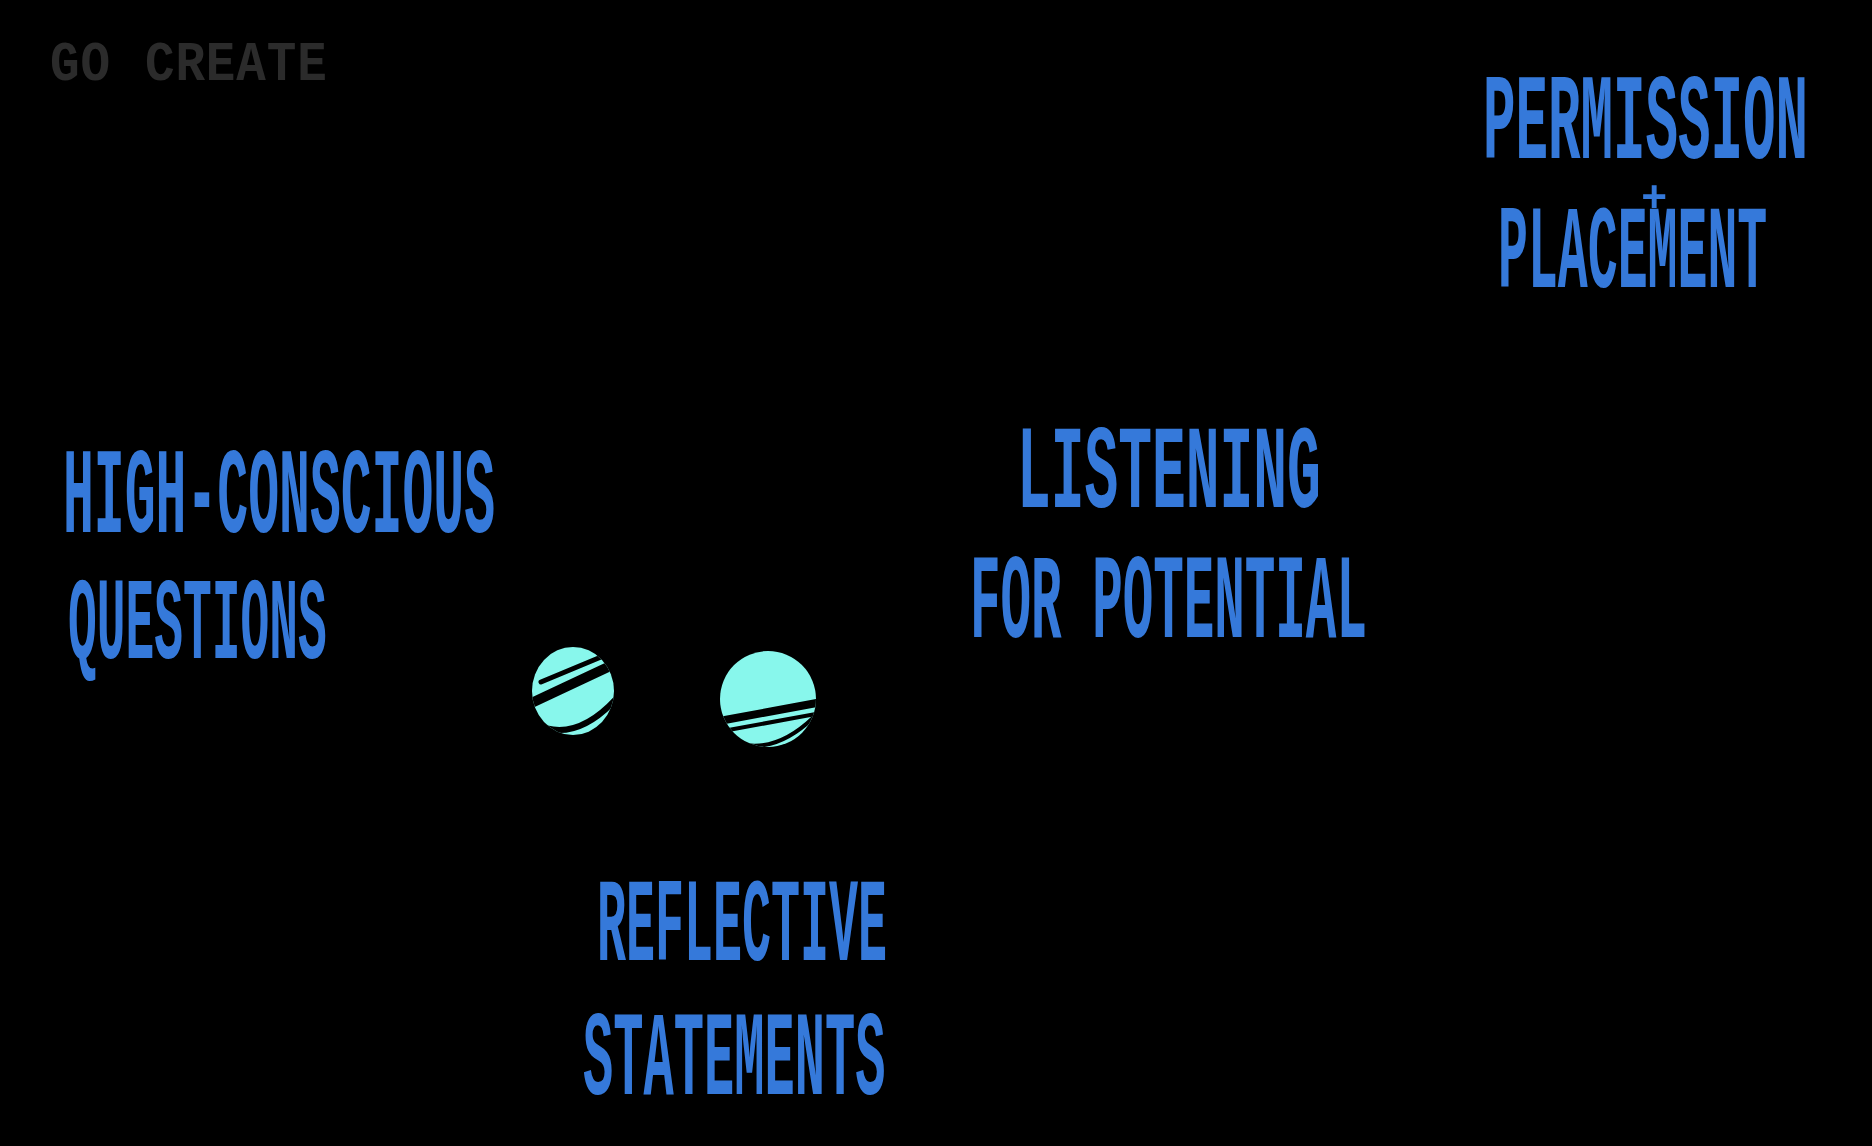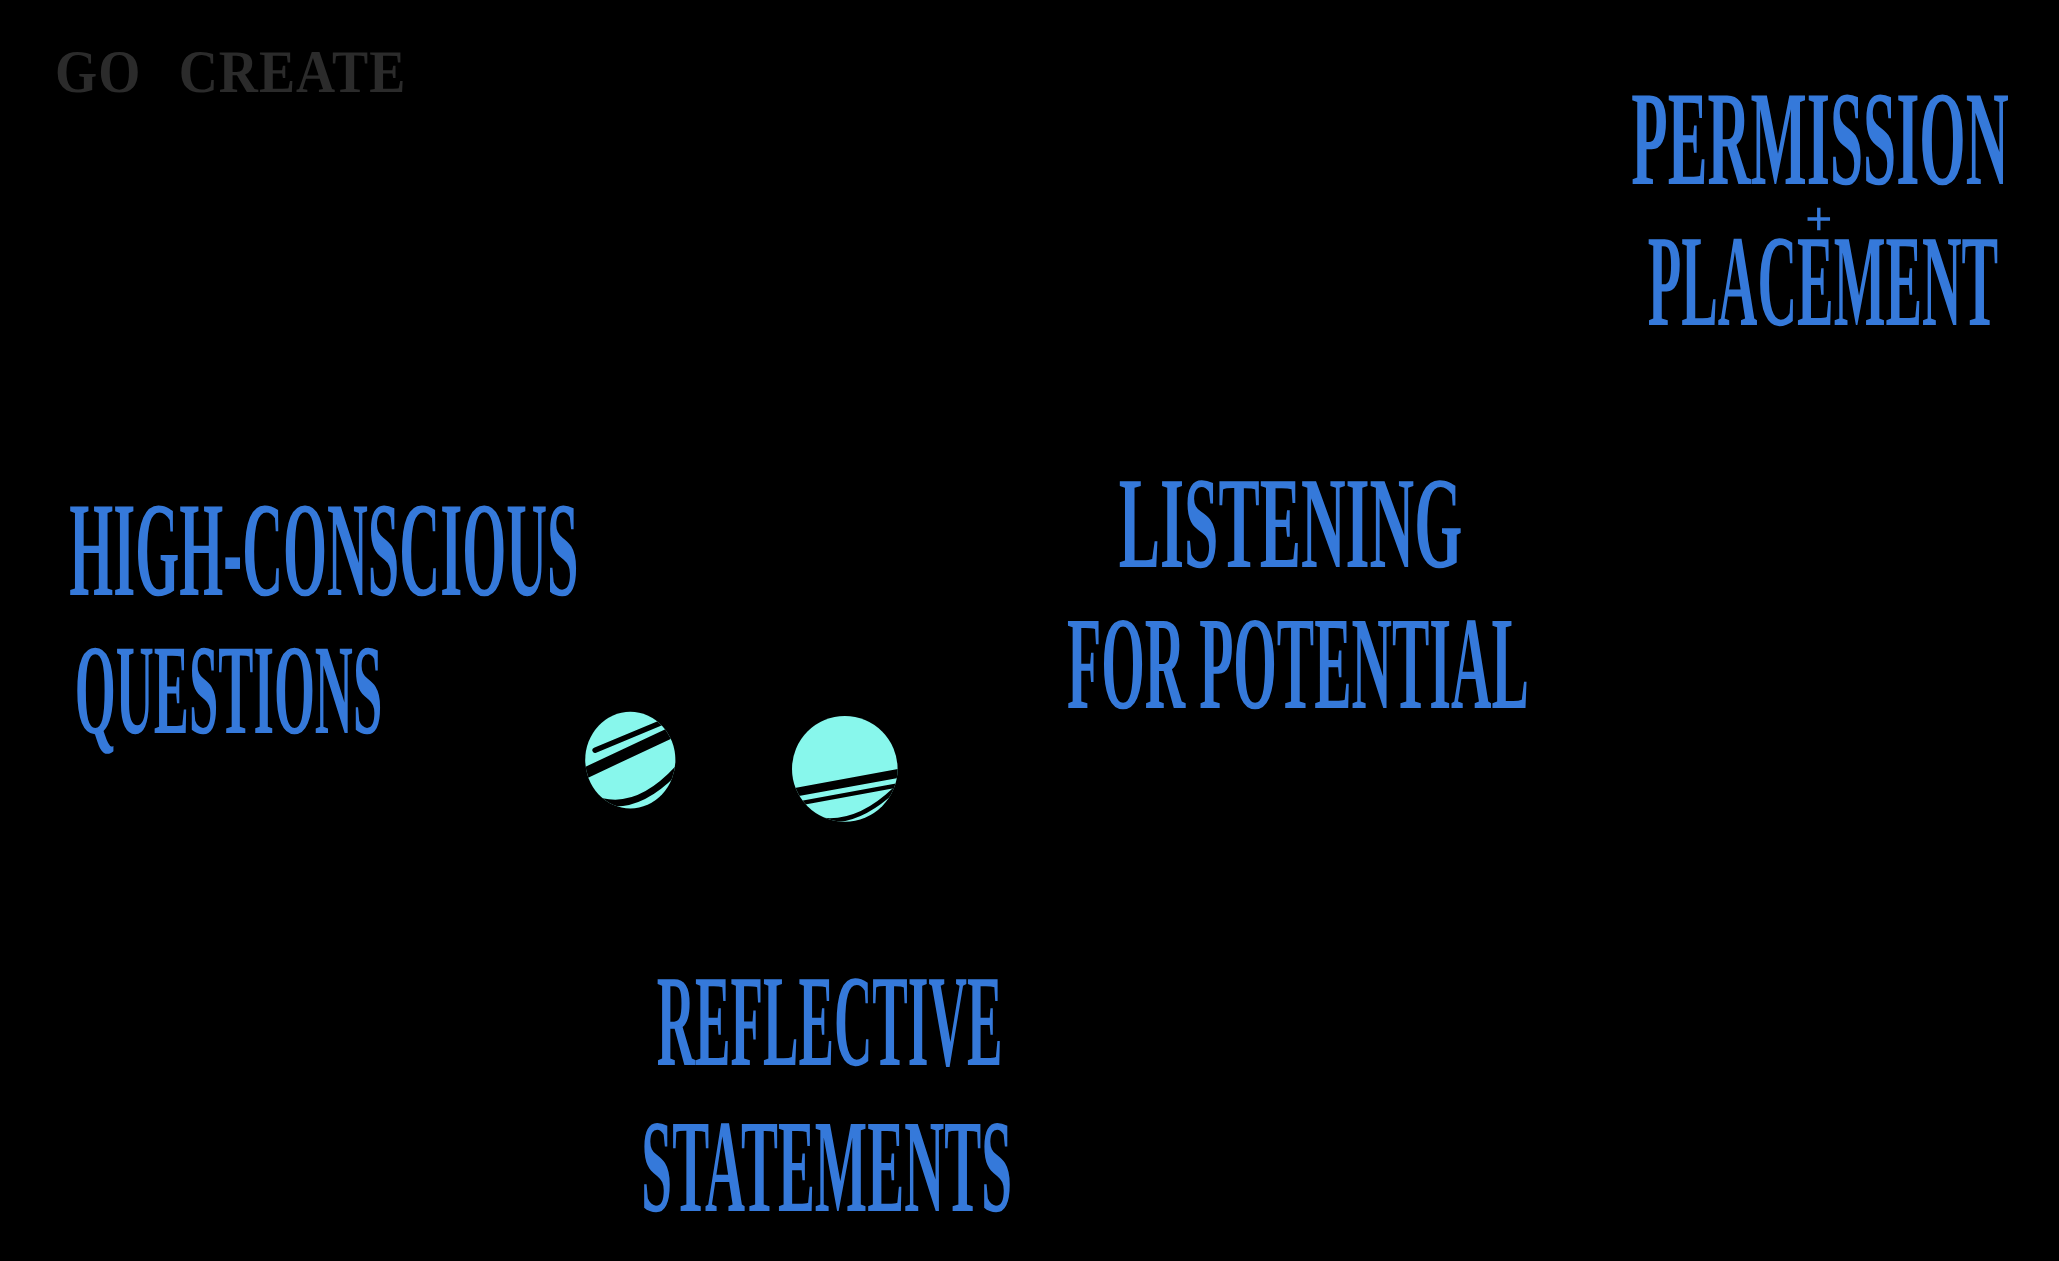--- a/index.html
+++ b/index.html
@@ -9,21 +9,21 @@
     --logo-gray: #2B2B2B;
   }
   * { margin: 0; padding: 0; box-sizing: border-box; }
   html, body { background: var(--background, #000); }
   .stage {
     position: relative;
     width: 1872px;
     height: 1146px;
     background: var(--background, #000);
     overflow: hidden;
-    font-family: Liberation Serif, serif;
+    font-family: Liberation Mono, monospace;
   }
 
   
   .logo {
     position: absolute;
     left: 50px;
     top: 38px;
     font-size: 55px;
     font-weight: 800;
     letter-spacing: 1px;

